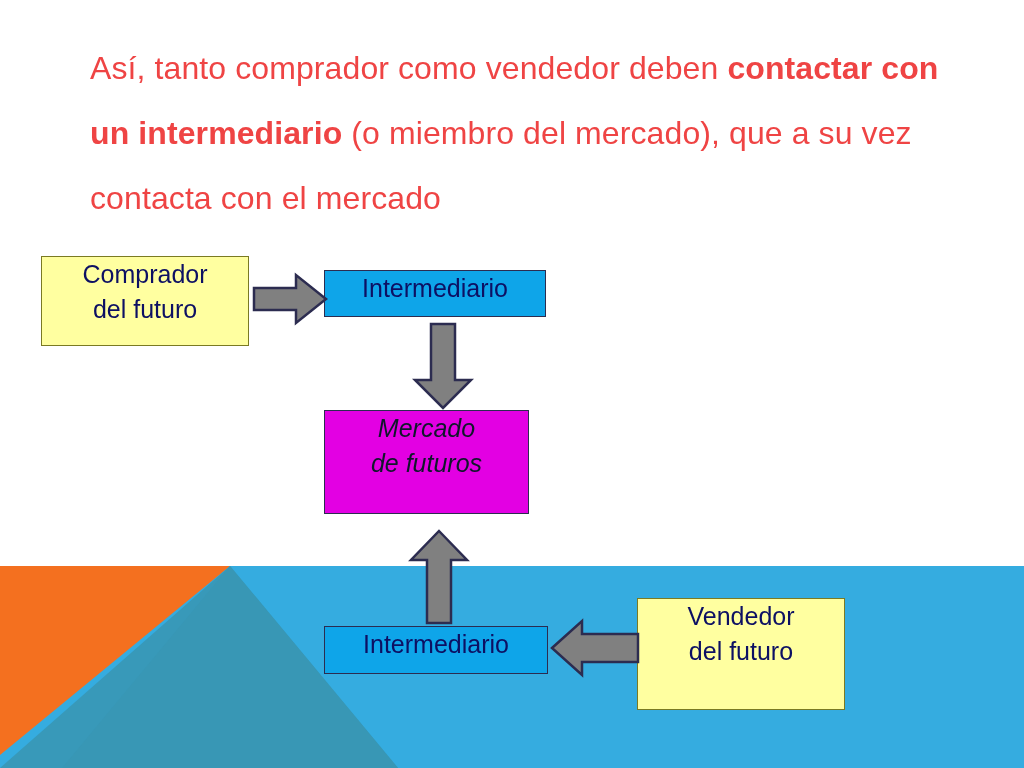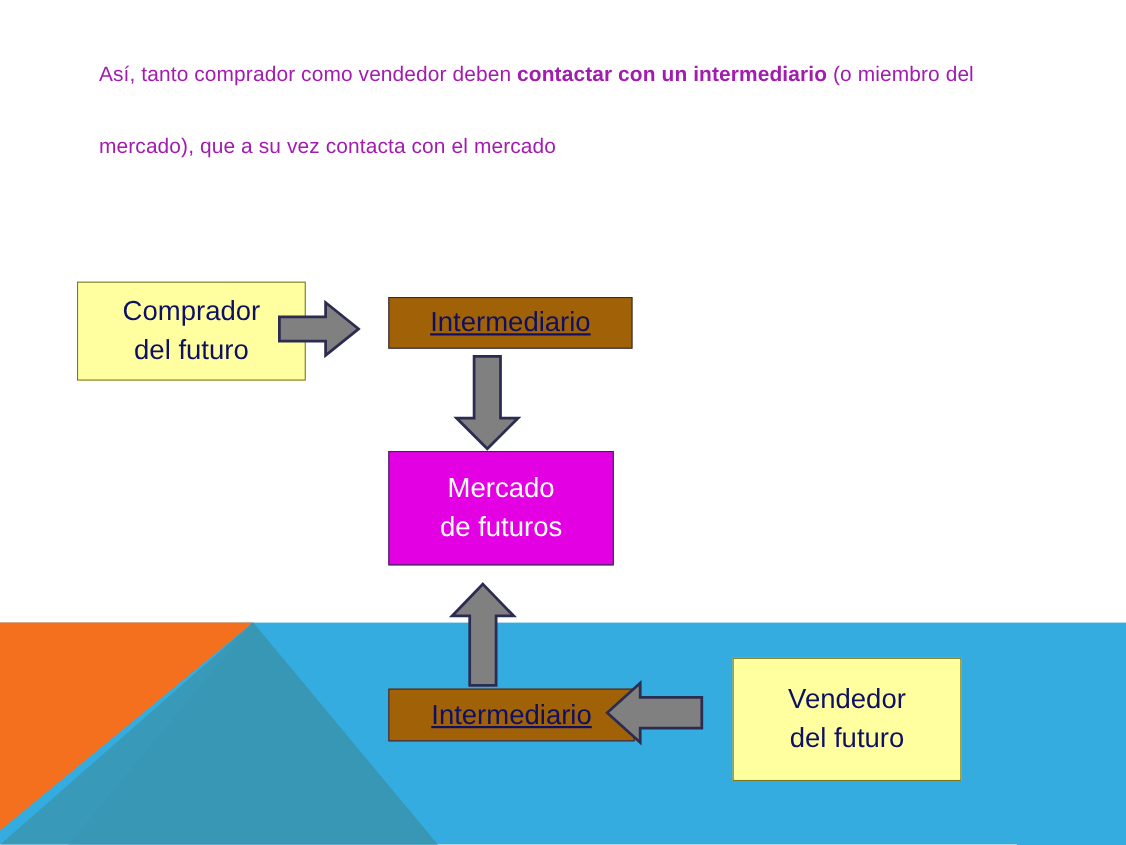--- a/index.html
+++ b/index.html
@@ -27,56 +27,54 @@
     height: 768px;
     pointer-events: none;
   }
 
   
   .heading {
     position: absolute;
     left: 90px;
     top: 36px;
     width: 855px;
-    font-size: 19px;
+    font-size: 32px;
     line-height: 65px;
-    color: #a21caf;
+    color: #ef4444;
     text-align: left;
     letter-spacing: 0.1px;
   }
   .heading b { font-weight: bold; }
 
   
   .node {
     position: absolute;
     box-sizing: border-box;
     display: flex;
     flex-direction: column;
     align-items: center;
-    justify-content: center;
     color: #0d1063;
     font-size: 25px;
     line-height: 35px;
     text-align: center;
     white-space: pre-line;
-    margin-left: 29px;
   }
   .node-yellow {
     background: #ffffa0;
     border: 1.5px solid #7a7a23;
   }
   .node-blue {
-    background: #a16207;
+    background: #0ea5e9;
     border: 1.5px solid #2c2c50;
-    text-decoration: underline;
   }
   .node-magenta {
     background: #e300e3;
     border: 1.5px solid #2c2c50;
-    color: #ffffff;
+    color: #0f172a;
+    font-style: italic;
   }
 
   #node-comprador { left: 41px;  top: 256px; width: 208px; height: 90px; }
   #node-interm-top{ left: 324px; top: 270px; width: 222px; height: 47px; }
   #node-mercado   { left: 324px; top: 410px; width: 205px; height: 104px; }
   #node-interm-bot{ left: 324px; top: 626px; width: 224px; height: 48px; }
   #node-vendedor  { left: 637px; top: 598px; width: 208px; height: 112px; }
 
   
   .arrow { position: absolute; }

